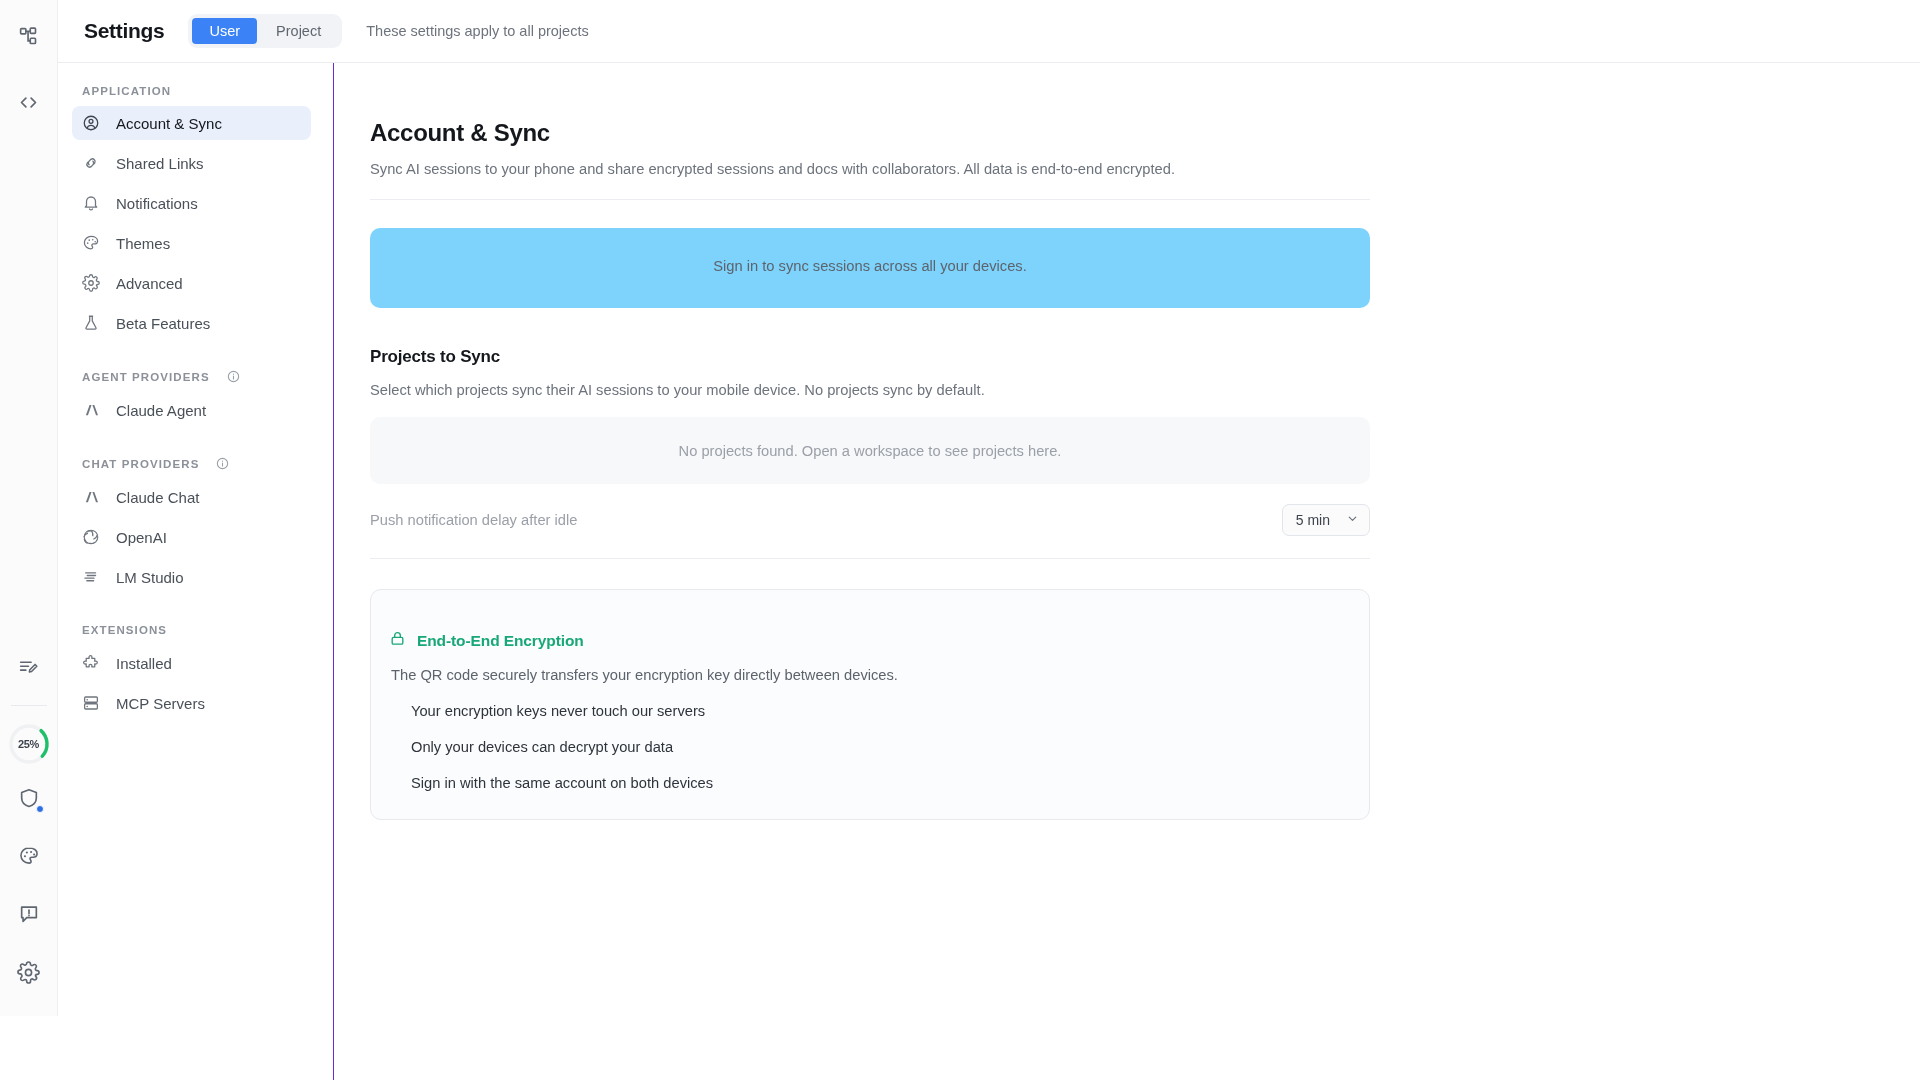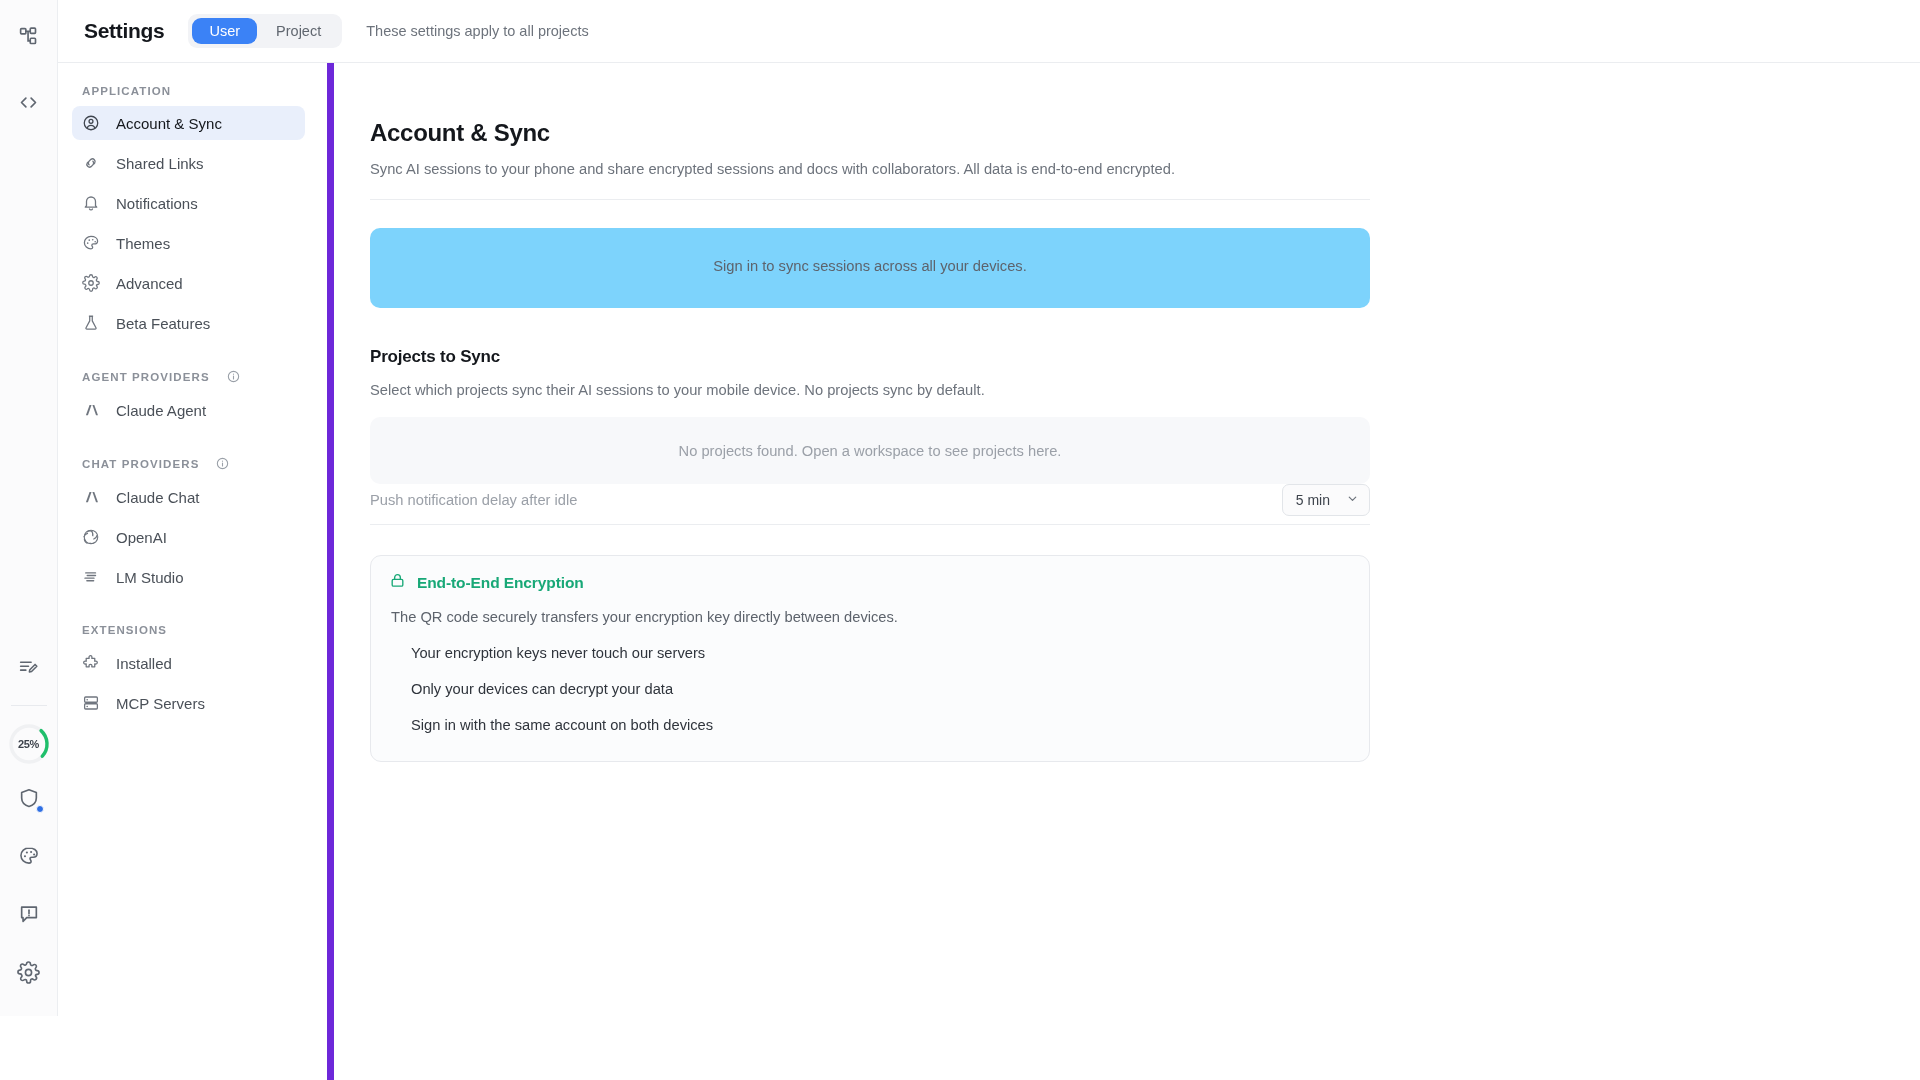--- a/index.html
+++ b/index.html
@@ -51,32 +51,32 @@
     padding-left: 26px; background: #ffffff;
   }
   .app-title { font-size: 21px; font-weight: 700; color: #14171c; letter-spacing: -0.3px; }
   .seg {
     display: flex; align-items: center; gap: 2px;
     background: #f2f3f6; border-radius: 9px; padding: 4px;
     margin-left: 24px;
   }
   .seg-item {
     font-size: 14.5px; color: #60666f; padding: 6px 17px;
-    border-radius: 9px; line-height: 1; font-weight: 400;
+    border-radius: 4px; line-height: 1; font-weight: 400;
   }
   .seg-item.active { background: #3b82f6; color: #ffffff; font-weight: 500; }
   .top-note { margin-left: 24px; font-size: 14.5px; color: #6d737c; }
 
   
   .body { flex: 1 1 auto; display: flex; min-height: 0; }
 
   
   .sidebar {
     width: 276px; flex: 0 0 276px;
-    border-right: 7px solid #6d28d9;
+    border-right: 1px solid #6d28d9;
     padding: 22px 22px 0 14px;
     background: #ffffff; overflow: hidden;
   }
   .sb-section { font-size: 11.5px; font-weight: 700; letter-spacing: 1.1px; color: #8b9099; padding: 0 10px; }
   .sb-head { display: flex; align-items: center; gap: 7px; margin-bottom: 10px; }
   .sb-head.first { margin-bottom: 9px; }
   .sb-gap { height: 24px; }
   .sb-item {
     display: flex; align-items: center; gap: 16px;
     height: 34px; padding: 0 10px; border-radius: 8px;
@@ -112,34 +112,34 @@
   .h2-sub { font-size: 14.7px; color: #6d737c; margin-top: 15px; }
 
   .empty-panel {
     background: #f7f8fa; border-radius: 10px;
     margin-top: 19px; height: 67px;
     display: flex; align-items: center; justify-content: center;
     font-size: 14.7px; color: #9ba0a8;
   }
   .row {
     display: flex; align-items: center; justify-content: space-between;
-    padding-bottom: 8px;
+    margin-top: 20px; padding-bottom: 22px;
     border-bottom: 1px solid #ebedf0;
   }
   .row-label { font-size: 14.7px; color: #9ba0a8; }
   .select {
     display: flex; align-items: center; gap: 16px;
     border: 1px solid #e2e5e9; border-radius: 7px;
     background: #fbfbfc; padding: 7px 10px 7px 13px;
     font-size: 14px; color: #3d434c;
   }
 
   .callout {
     margin-top: 30px; border: 1px solid #e7e9ed; border-radius: 11px;
-    background: #fbfcfd; padding: 16px 18px 28px 18px;
+    background: #fbfcfd; padding: 40px 18px 28px 18px;
   }
   .callout-head { display: flex; align-items: center; gap: 11px; }
   .callout-title { font-size: 15.5px; font-weight: 700; color: #18a877; letter-spacing: -0.1px; }
   .callout-body { font-size: 14.7px; color: #5d636c; margin-top: 16px; padding-left: 2px; }
   .callout-li { font-size: 14.7px; color: #2f343c; margin-top: 20px; padding-left: 22px; }
 </style>
 </head>
 <body>
 
 <div class="app">

